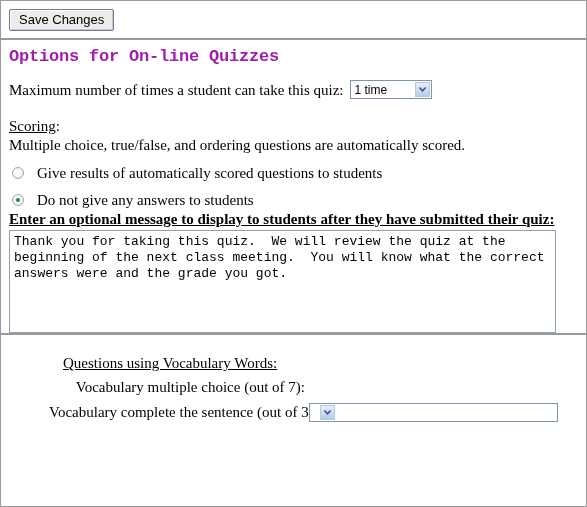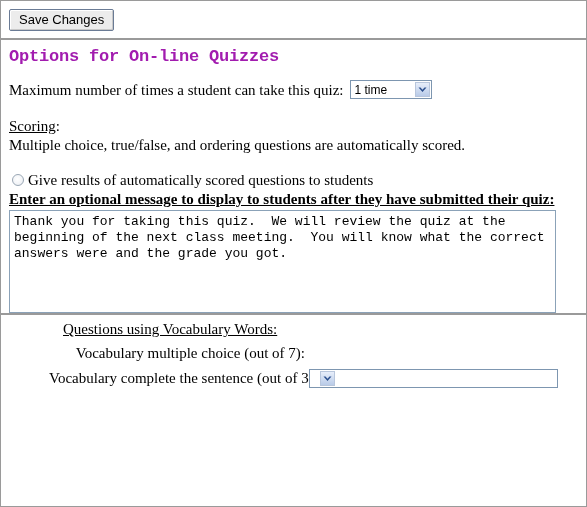--- a/index.html
+++ b/index.html
@@ -104,22 +104,23 @@
 
   .underline-lbl {
     text-decoration: underline;
   }
   .nounder { text-decoration: none; display: inline-block; }
 
   
   .radio-row {
     display: flex;
     align-items: center;
-    margin: 16px 0 0 11px;
+    margin: 9px 0 0 11px;
     line-height: 18px;
+    gap: 9px;
   }
   .radio {
     width: 12px;
     height: 12px;
     border-radius: 50%;
     border: 1px solid #9aa7b5;
     background: radial-gradient(circle at 45% 40%, #ffffff 0%, #f2f4f7 60%, #dfe3e9 100%);
     box-sizing: border-box;
     margin-right: 4px;
     flex: 0 0 auto;
@@ -162,21 +163,21 @@
     overflow: hidden;
     white-space: pre-wrap;
     display: block;
   }
 
   .bottom-rule {
     margin-top: 11px;
   }
   .vocab-label-indent {
     margin-left: 62px;
-    margin-top: 6px;
+    margin-top: 20px;
     text-decoration: underline;
     white-space: nowrap;
   }
   .vocab-row {
     display: flex;
     align-items: center;
     margin-top: 7px;
     padding-left: 48px;
   }
   .vocab-row .lbl {
@@ -217,20 +218,24 @@
     <span class="underline-lbl">Scoring</span><span class="nounder">:</span>
   </div>
 
   <div class="body-line">Multiple choice, true/false, and ordering questions are automatically scored.</div>
 
   <div class="radio-row">
     <span class="radio"></span>
     <span>Give results of automatically scored questions to students</span>
   </div>
 
+  <div class="radio-row">
+    <span class="radio checked"></span>
+    <span>Do not give any answers to students</span>
+  </div>
 
   <div class="msg-heading">Enter an optional message to display to students after they have submitted their quiz:</div>
 
   <textarea class="msg-area" placeholder="" style="">Thank you for taking this quiz.  We will review the quiz at the beginning of the next class meeting.  You will know what the correct answers were and the grade you got.</textarea>
 
   <hr class="rule bottom-rule">
 
 
   <div class="vocab-label-indent">Questions using Vocabulary Words:</div>
 

